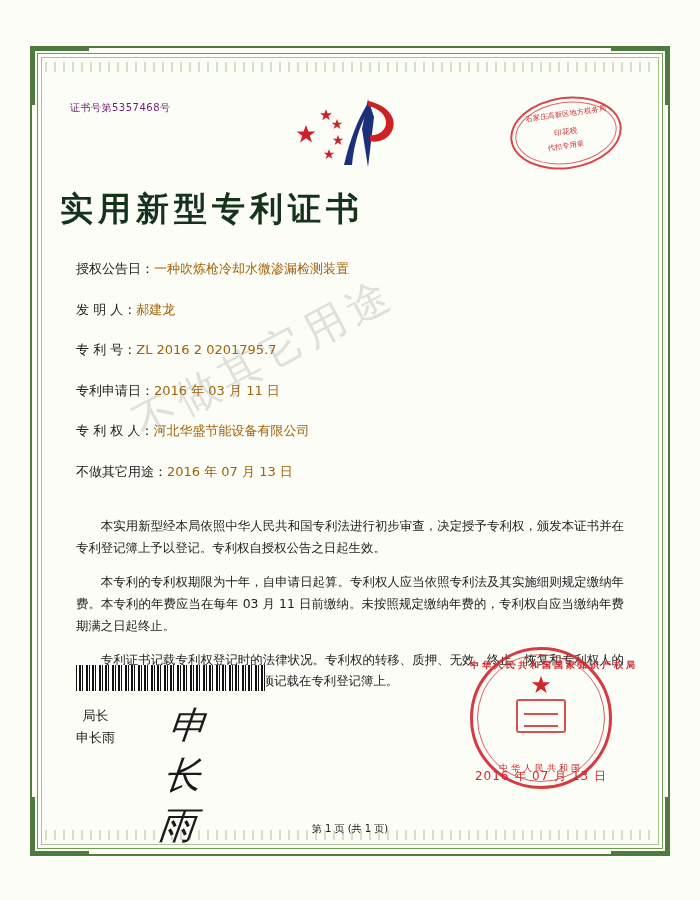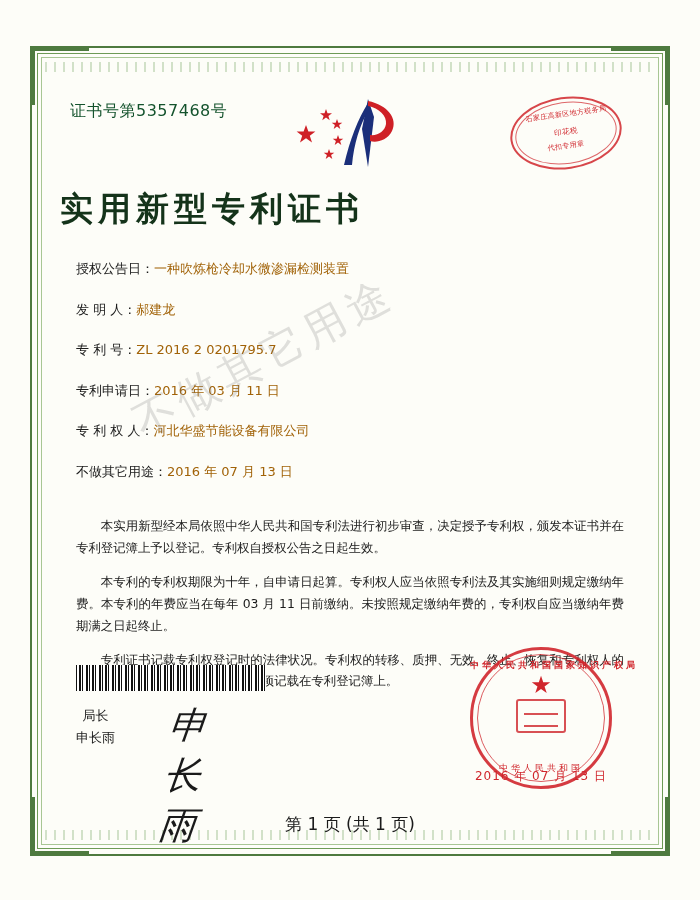--- a/index.html
+++ b/index.html
@@ -67,23 +67,23 @@
   
   .content {
     position: absolute;
     left: 60px; top: 75px; right: 60px; bottom: 70px;
   }
 
   .cert-no {
     position: absolute;
     left: 10px;
     top: 26px;
-    font-size: 16px;
+    font-size: 10px;
     letter-spacing: .5px;
-    color: #14532d;
+    color: #701a75;
   }
 
   
   .logo {
     position: absolute;
     left: 222px;
     top: 20px;
     width: 130px;
     height: 80px;
   }
@@ -291,21 +291,21 @@
     letter-spacing: 1px;
     white-space: nowrap;
   }
 
   
   .footer {
     position: absolute;
     left: 0; right: 0;
     bottom: -6px;
     text-align: center;
-    font-size: 17px;
+    font-size: 10px;
     color: #1b1b1b;
   }
 
   
   .watermark {
     position: absolute;
     left: 120px;
     top: 330px;
     transform: rotate(-28deg);
     font-family: "DejaVu Serif", "Liberation Serif", serif;

